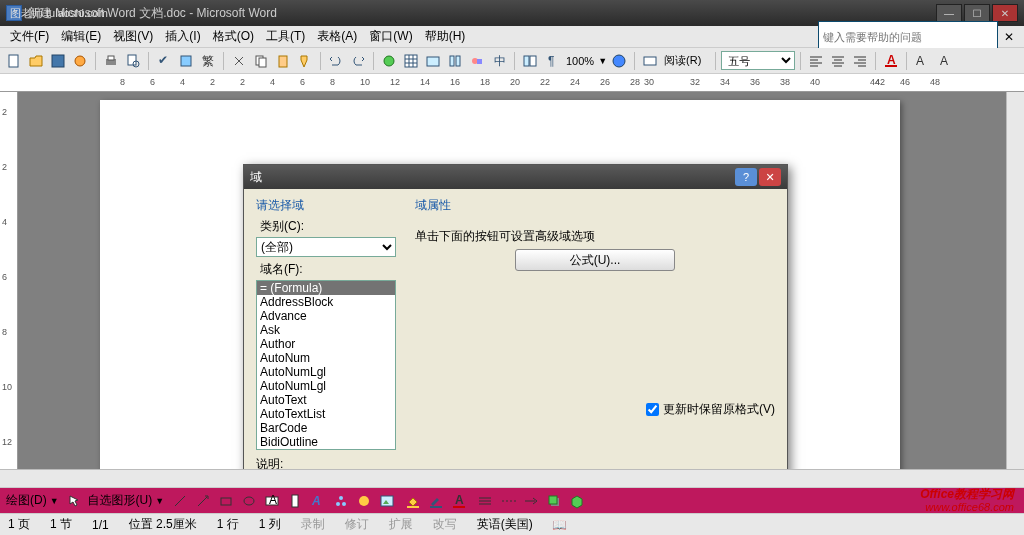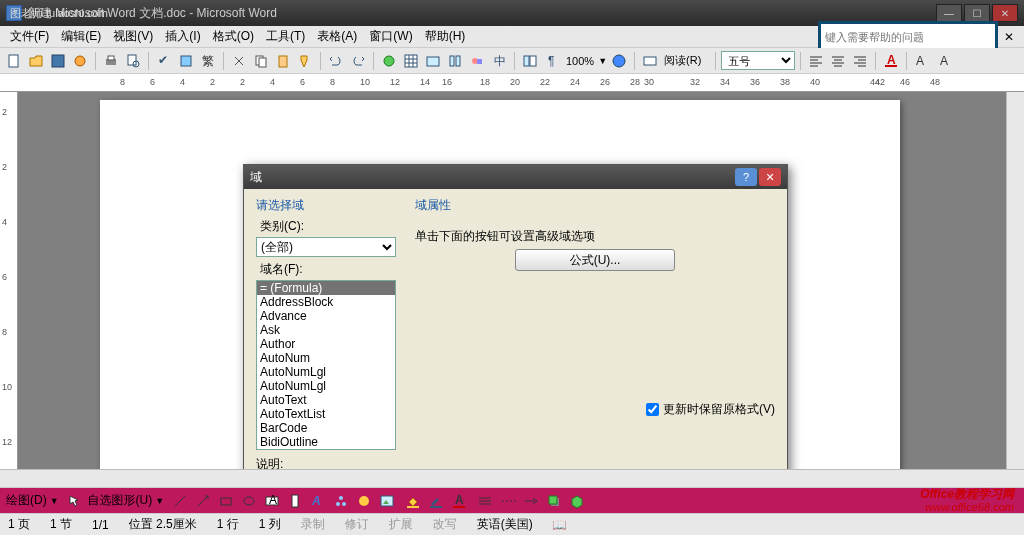--- a/index.html
+++ b/index.html
@@ -6,21 +6,21 @@
 body { width: 1024px; height: 535px; background: #3b3b3b; overflow: hidden; position: relative; }
 .window { width: 1024px; height: 535px; background: #e8e8e8; display: flex; flex-direction: column; }
 .titlebar { height: 26px; background: linear-gradient(#4a4a4a,#2a2a2a); color: #ccc; display: flex; align-items: center; padding: 0 6px; }
 .titlebar .icon { width: 16px; height: 16px; background:#4a7cc0; border:1px solid #2a5ca0; margin-right:6px;}
 .titlebar .title { flex:1; font-size:12px; }
 .titlebar .winbtns { display:flex; gap:2px;}
 .titlebar .winbtn { width:26px; height:18px; background:#555; border:1px solid #222; display:flex;align-items:center;justify-content:center;color:#ccc;font-size:10px;}
 .titlebar .winbtn.close{background:#a33;}
 .menubar { height:22px; background:#e8e8e8; display:flex; align-items:center; padding:0 4px; border-bottom:1px solid #ccc;}
 .menubar .menu{ padding:2px 6px; cursor:default;}
-.menubar .helpbox{margin-left:auto; width:180px;height:32px;border:3px solid #0c4a6e;background:#fff;padding:1px 4px;color:#aaa;font-size:11px;}
+.menubar .helpbox{margin-left:auto; width:180px;height:32px;border:1px solid #0c4a6e;background:#fff;padding:1px 4px;color:#aaa;font-size:11px;}
 .toolbar { height:26px; background:#e8e8e8; display:flex; align-items:center; padding:2px 4px; border-bottom:1px solid #ccc; gap:2px;}
 .toolbar .sep{width:1px;height:18px;background:#bbb;margin:0 3px;}
 .tbtn{width:20px;height:20px;display:flex;align-items:center;justify-content:center;border:1px solid transparent;}
 .tbtn svg{width:16px;height:16px;}
 .zoom{font-size:11px;padding:0 2px;}
 .combo{height:19px;border:1px solid #7a9;background:#fff;font-size:11px;padding:0 2px;}
 .ruler{height:18px;background:#fff;border-bottom:1px solid #999;position:relative;font-size:9px;color:#555;}
 .ruler .marks{position:absolute;left:120px;right:20px;top:0;height:100%;}
 .docarea{flex:1;background:#808080;position:relative;overflow:hidden;}
 .page{position:absolute;left:100px;top:8px;width:800px;height:400px;background:#fff;box-shadow:2px 2px 6px rgba(0,0,0,.4);}
@@ -272,21 +272,21 @@
         <span class="ruler-num" style="left: 30px;">6</span>
         <span class="ruler-num" style="left: 60px;">4</span>
         <span class="ruler-num" style="left: 90px;">2</span>
         <span class="ruler-num" style="left: 120px;">2</span>
         <span class="ruler-num" style="left: 150px;">4</span>
         <span class="ruler-num" style="left: 180px;">6</span>
         <span class="ruler-num" style="left: 210px;">8</span>
         <span class="ruler-num" style="left: 240px;">10</span>
         <span class="ruler-num" style="left: 270px;">12</span>
         <span class="ruler-num" style="left: 300px;">14</span>
-        <span class="ruler-num" style="left: 322px;">16</span>
+        <span class="ruler-num" style="left: 330px;">16</span>
         <span class="ruler-num" style="left: 360px;">18</span>
         <span class="ruler-num" style="left: 390px;">20</span>
         <span class="ruler-num" style="left: 420px;">22</span>
         <span class="ruler-num" style="left: 450px;">24</span>
         <span class="ruler-num" style="left: 480px;">26</span>
         <span class="ruler-num" style="left: 510px;">28</span>
         <span class="ruler-num" style="left: 524px;">30</span>
         <span class="ruler-num" style="left: 570px;">32</span>
         <span class="ruler-num" style="left: 600px;">34</span>
         <span class="ruler-num" style="left: 630px;">36</span>

